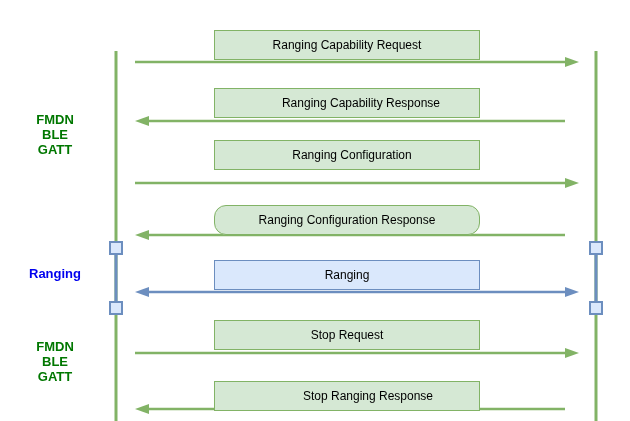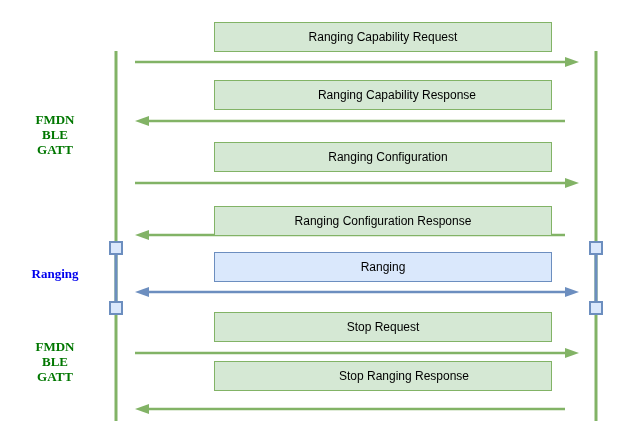--- a/index.html
+++ b/index.html
@@ -51,50 +51,51 @@
     stroke-width: 2.5;
     fill: none;
   }
   .arrow-head-blue {
     fill: var(--blue-stroke);
     stroke: none;
   }
   .msg-box {
     position: absolute;
     left: 214px;
-    width: 338px;
+    width: 266px;
     height: 30px;
     box-sizing: border-box;
     display: flex;
     align-items: center;
     justify-content: center;
     font-size: 12px;
     color: var(--box-text);
     text-align: center;
+    margin-top: 8px;
   }
   .msg-box.green {
     background: var(--green-fill);
     border: 1.5px solid var(--green-stroke);
   }
   .msg-box.blue {
     background: var(--blue-fill);
     border: 1.5px solid var(--blue-stroke);
   }
   .side-label {
     position: absolute;
     left: 5px;
     width: 100px;
     text-align: center;
     font-weight: bold;
     font-size: 13px;
     line-height: 15px;
   }
   .side-label.green { color: var(--label-green); }
   .side-label.blue  { color: var(--label-blue); }
-  .side-label span { display: block; font-family: Liberation Serif, serif; }
+  .side-label span { display: block; }
 </style>
 </head>
 <body>
 
 <div class="canvas">
 
   <svg class="diagram-svg" viewBox="0 0 630 421" xmlns="http://www.w3.org/2000/svg">
 
     <line class="lifeline" x1="116" y1="51" x2="116" y2="421"></line>
     <line class="lifeline" x1="596" y1="51" x2="596" y2="421"></line>
@@ -150,20 +151,20 @@
   </div>
   <div class="side-label green" style="top:339px">
     <span>FMDN</span>
     <span>BLE</span>
     <span>GATT</span>
   </div>
 
   <div id="boxes">
       <div class="msg-box green" style="top: 22px;">Ranging Capability Request</div>
       <div class="msg-box green" style="top: 80px; padding-left: 28px;">Ranging Capability Response</div>
-      <div class="msg-box green" style="top: 142px; padding-left: 10px;">Ranging Configuration</div>
-      <div class="msg-box green" style="top: 206px;">Ranging Configuration Response</div>
+      <div class="msg-box green" style="top: 132px; padding-left: 10px;">Ranging Configuration</div>
+      <div class="msg-box green" style="top: 197px; border-radius: 12px;">Ranging Configuration Response</div>
       <div class="msg-box blue" style="top: 252px;">Ranging</div>
       <div class="msg-box green" style="top: 312px;">Stop Request</div>
-      <div class="msg-box green" style="top: 361px; padding-left: 42px;">Stop Ranging Response</div>
+      <div class="msg-box green" style="top: 373px; padding-left: 42px;">Stop Ranging Response</div>
     </div>
 
 </div>
 
 </body></html>

